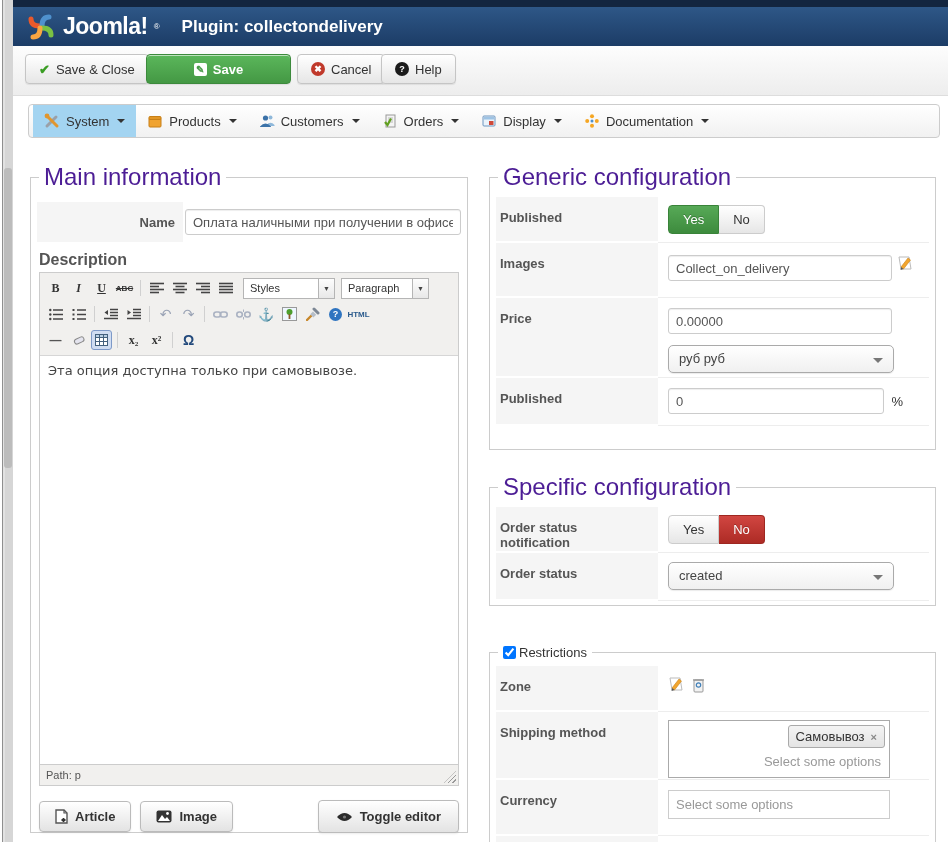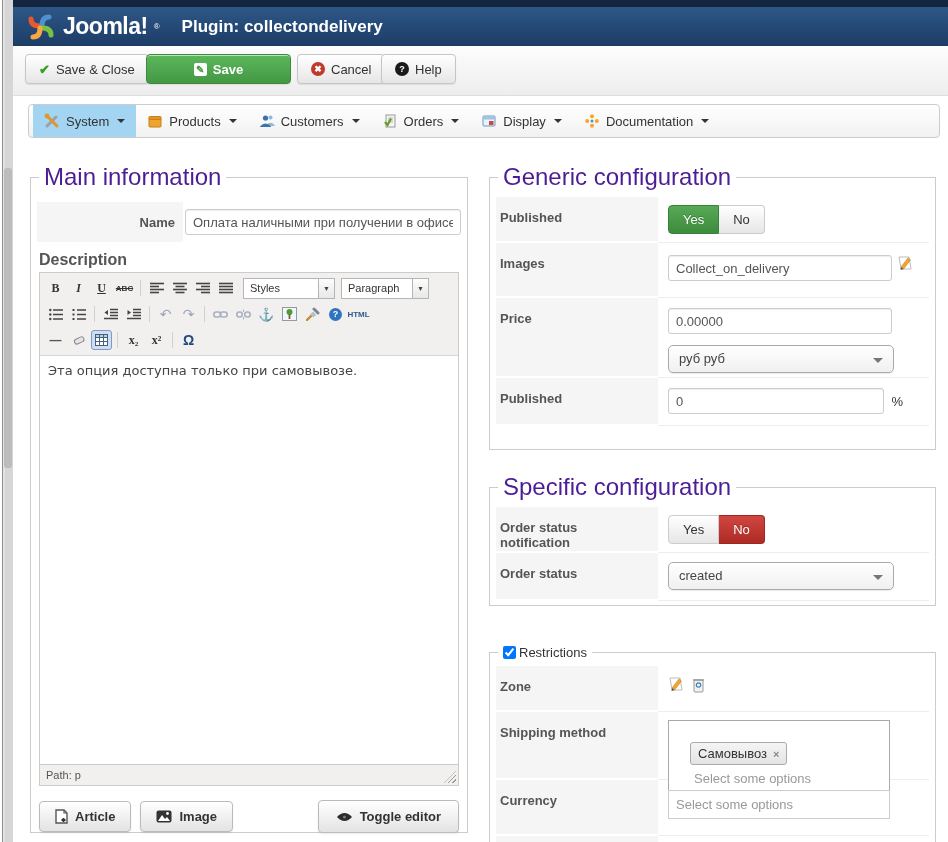--- a/index.html
+++ b/index.html
@@ -69,21 +69,21 @@
   .tg.on-red { background:linear-gradient(#d14641,#ad2b25); border-color:#a02югa; border-color:#9e2720; color:#fff; text-shadow:0 -1px 0 rgba(0,0,0,.25); }
 
   
   .chosen { position:relative; width:226px; height:28px; border:1px solid #aaa; border-radius:5px;
     background:linear-gradient(#ffffff,#f0f0f0); padding:5px 26px 5px 10px; font-size:13px; color:#444;
     box-shadow:0 1px 1px rgba(0,0,0,.08); cursor:pointer; }
   .chosen::after { content:""; position:absolute; right:10px; top:12px; width:0; height:0;
     border-left:5px solid transparent; border-right:5px solid transparent; border-top:5px solid #777; }
 
   
-  .multisel { width:222px; border:1px solid #aaa; background:#fff; padding:21px; cursor:text; }
+  .multisel { width:222px; border:1px solid #aaa; background:#fff; padding:4px; cursor:text;text-align:right; }
   .mtag { display:inline-flex; align-items:center; gap:6px; border:1px solid #aaa; border-radius:3px;
     background:linear-gradient(#f4f4f4,#e4e4e4); padding:3px 7px; font-size:13px; color:#333; }
   .mtag-x { color:#888; font-size:11px; font-weight:bold; cursor:pointer; }
   .msel-ph { padding:6px 4px 4px; font-size:13px; color:#999; }
   .selbox { width:222px; height:29px; border:1px solid #ccc; background:#fff; padding:6px 7px; font-size:13px; color:#999; }
 
   
   .name-row { display:flex; margin:5px 0 0; }
   .name-label { width:146px; background:#f5f5f5; display:flex; align-items:center; justify-content:flex-end;
     padding:0 8px; font-size:13px; font-weight:bold; color:#555; height:40px; }

